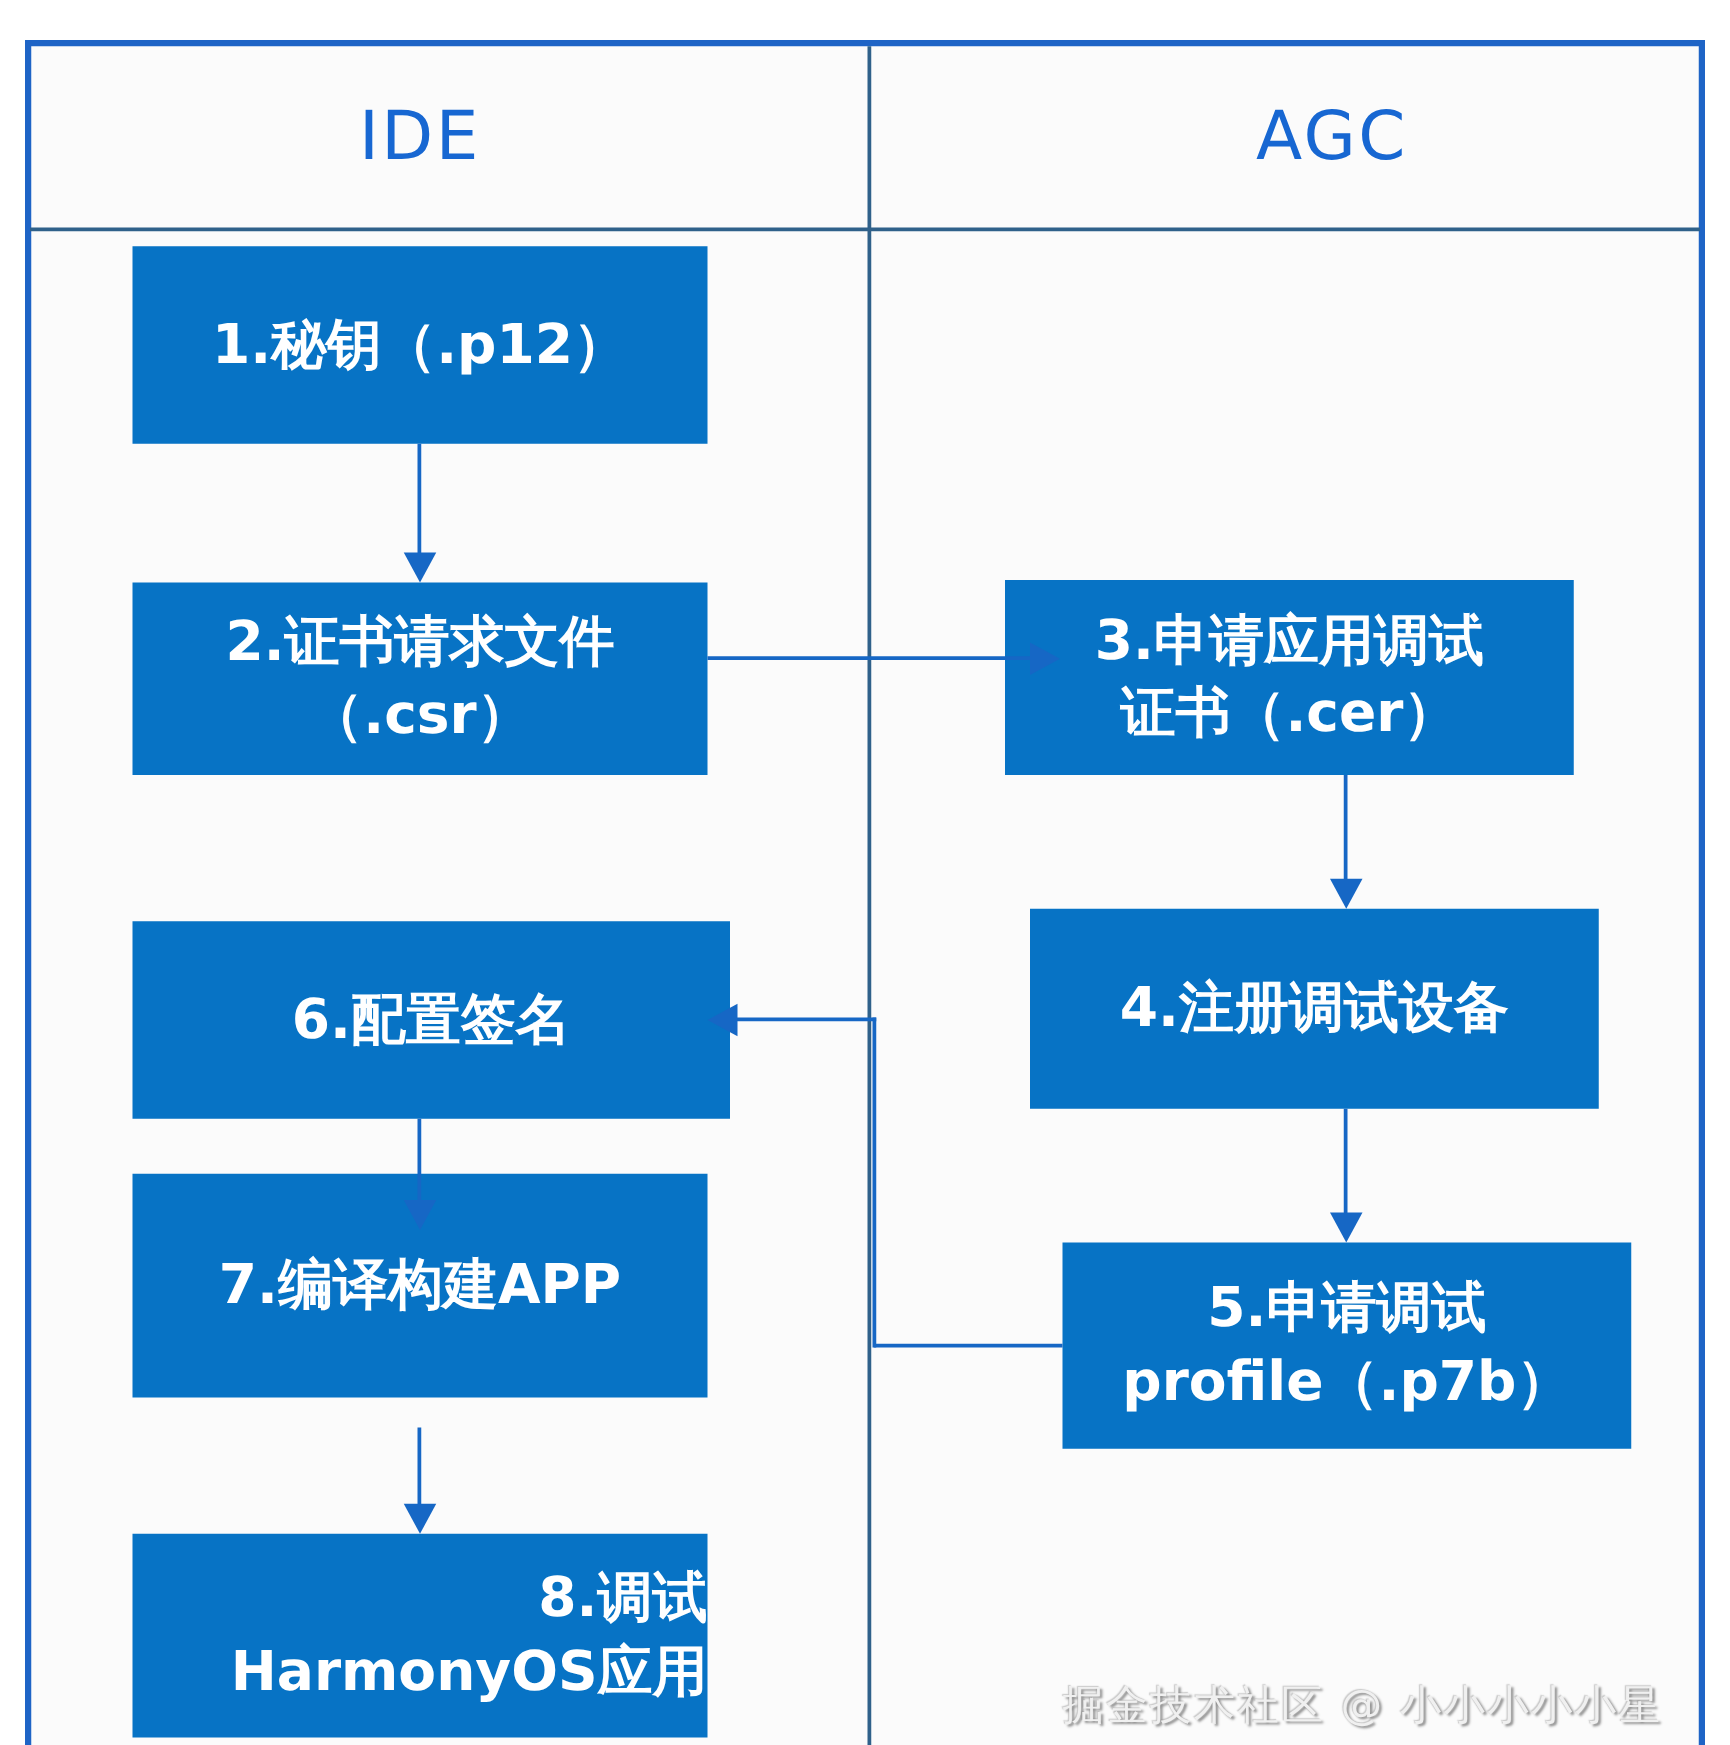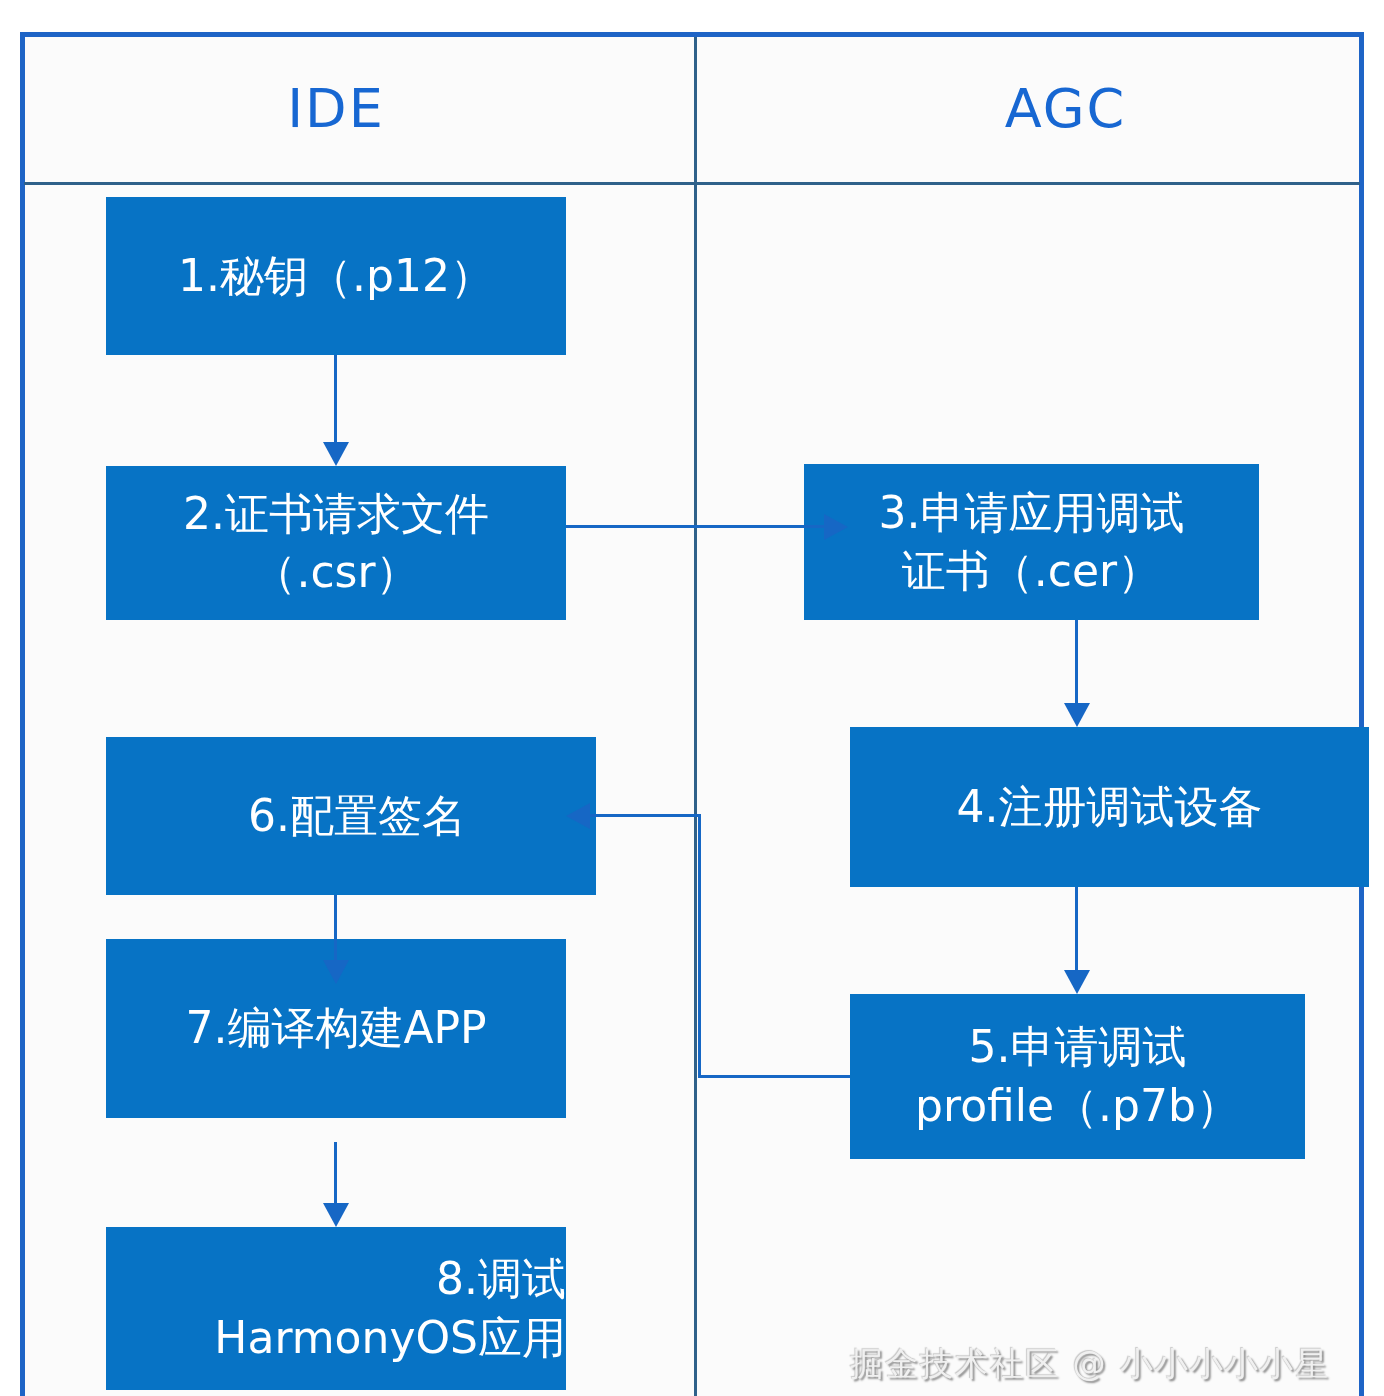--- a/index.html
+++ b/index.html
@@ -25,21 +25,21 @@
   }
   .col-header{
     position:absolute;top:58px;text-align:center;
     font-size:54px;font-weight:500;color:#1767d2;letter-spacing:2px;
   }
   .col-header.ide{left:106px;width:460px;}
   .col-header.agc{left:838px;width:455px;}
   .node{
     position:absolute;background:#0773c5;color:#ffffff;
     display:flex;flex-direction:column;justify-content:center;align-items:center;
-    text-align:center;font-size:44px;line-height:1.32;font-weight:400;
+    text-align:center;font-size:44px;line-height:1.32;font-weight:700;
   }
   .node span{display:block;}
   .vline,.hline{position:absolute;background:#1667c5;}
   .head{position:absolute;width:0;height:0;}
   .head.down{border-left:13px solid transparent;border-right:13px solid transparent;border-top:24px solid #1667c5;}
   .head.right{border-top:13px solid transparent;border-bottom:13px solid transparent;border-left:24px solid #1667c5;}
   .head.left{border-top:13px solid transparent;border-bottom:13px solid transparent;border-right:24px solid #1667c5;}
   .watermark{
     position:absolute;right:54px;bottom:28px;
     font-size:33px;letter-spacing:2px;color:#f0f0f0;
@@ -60,39 +60,39 @@
 
   <div class="node" style="left:106px;top:178px;width:460px;height:158px;">
     <span>1.秘钥（.p12）</span>
   </div>
 
   <div class="node" style="left:106px;top:447px;width:460px;height:154px;text-align:right;">
     <span>2.证书请求文件</span>
     <span>（.csr）</span>
   </div>
 
-  <div class="node" style="left:106px;top:718px;width:478px;height:158px;padding-left:12px;">
+  <div class="node" style="left:106px;top:718px;width:478px;height:158px;">
     <span>6.配置签名</span>
   </div>
 
   <div class="node" style="left:106px;top:920px;width:460px;height:179px;">
     <span>7.编译构建APP</span>
   </div>
 
   <div class="node" style="left:106px;top:1208px;width:460px;height:163px;align-items:flex-end;">
     <span>8.调试</span>
     <span>HarmonyOS应用</span>
   </div>
 
   <div class="node" style="left:804px;top:445px;width:455px;height:156px;">
     <span>3.申请应用调试</span>
     <span>证书（.cer）</span>
   </div>
 
-  <div class="node" style="left:850px;top:708px;width:519px;height:160px;text-align:right;">
+  <div class="node" style="left:824px;top:708px;width:455px;height:160px;text-align:right;">
     <span>4.注册调试设备</span>
   </div>
 
   <div class="node" style="left:850px;top:975px;width:455px;height:165px;">
     <span>5.申请调试</span>
     <span>profile（.p7b）</span>
   </div>
 
   <div class="vline" style="left:334px;top:336px;width:3px;height:90px;"></div>
   <div class="head down" style="left:323px;top:423px;"></div>

